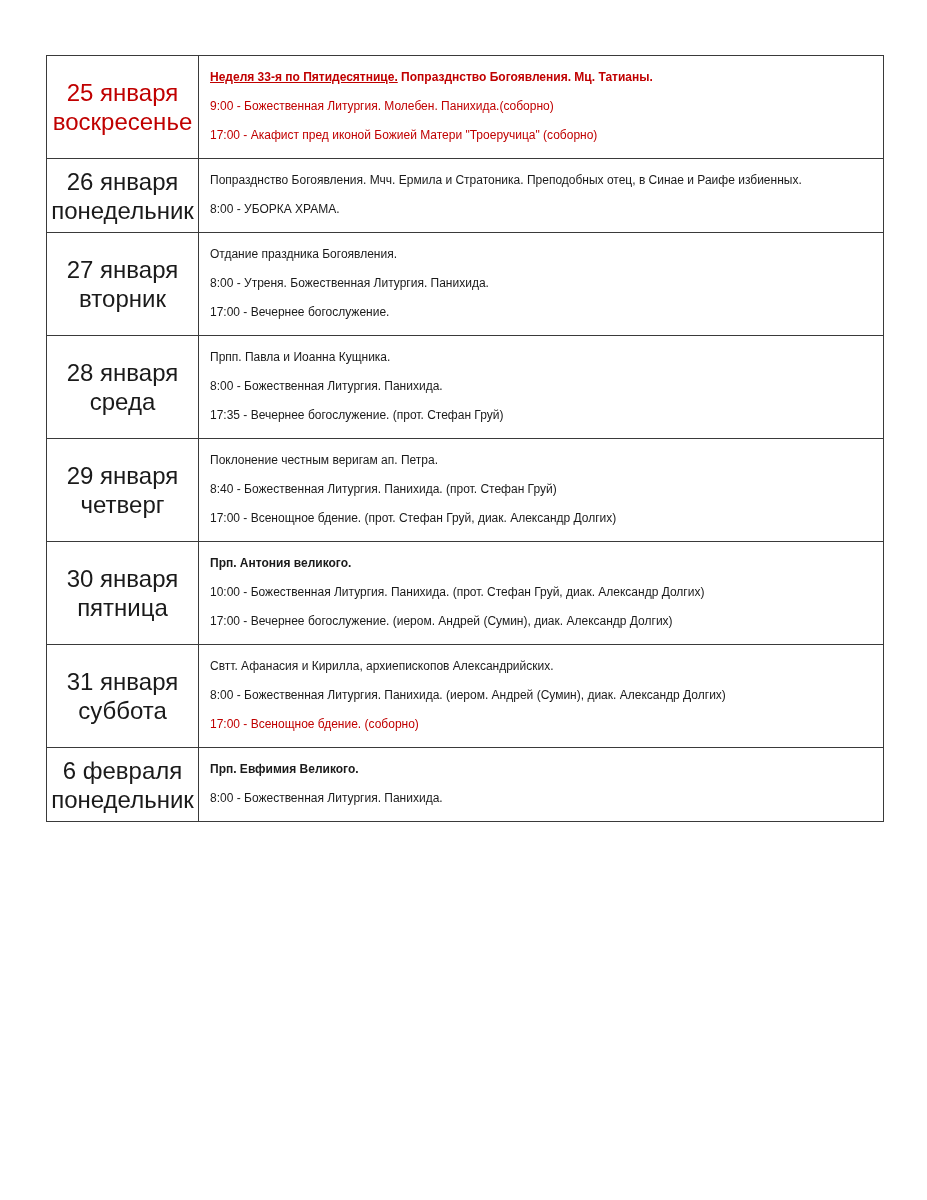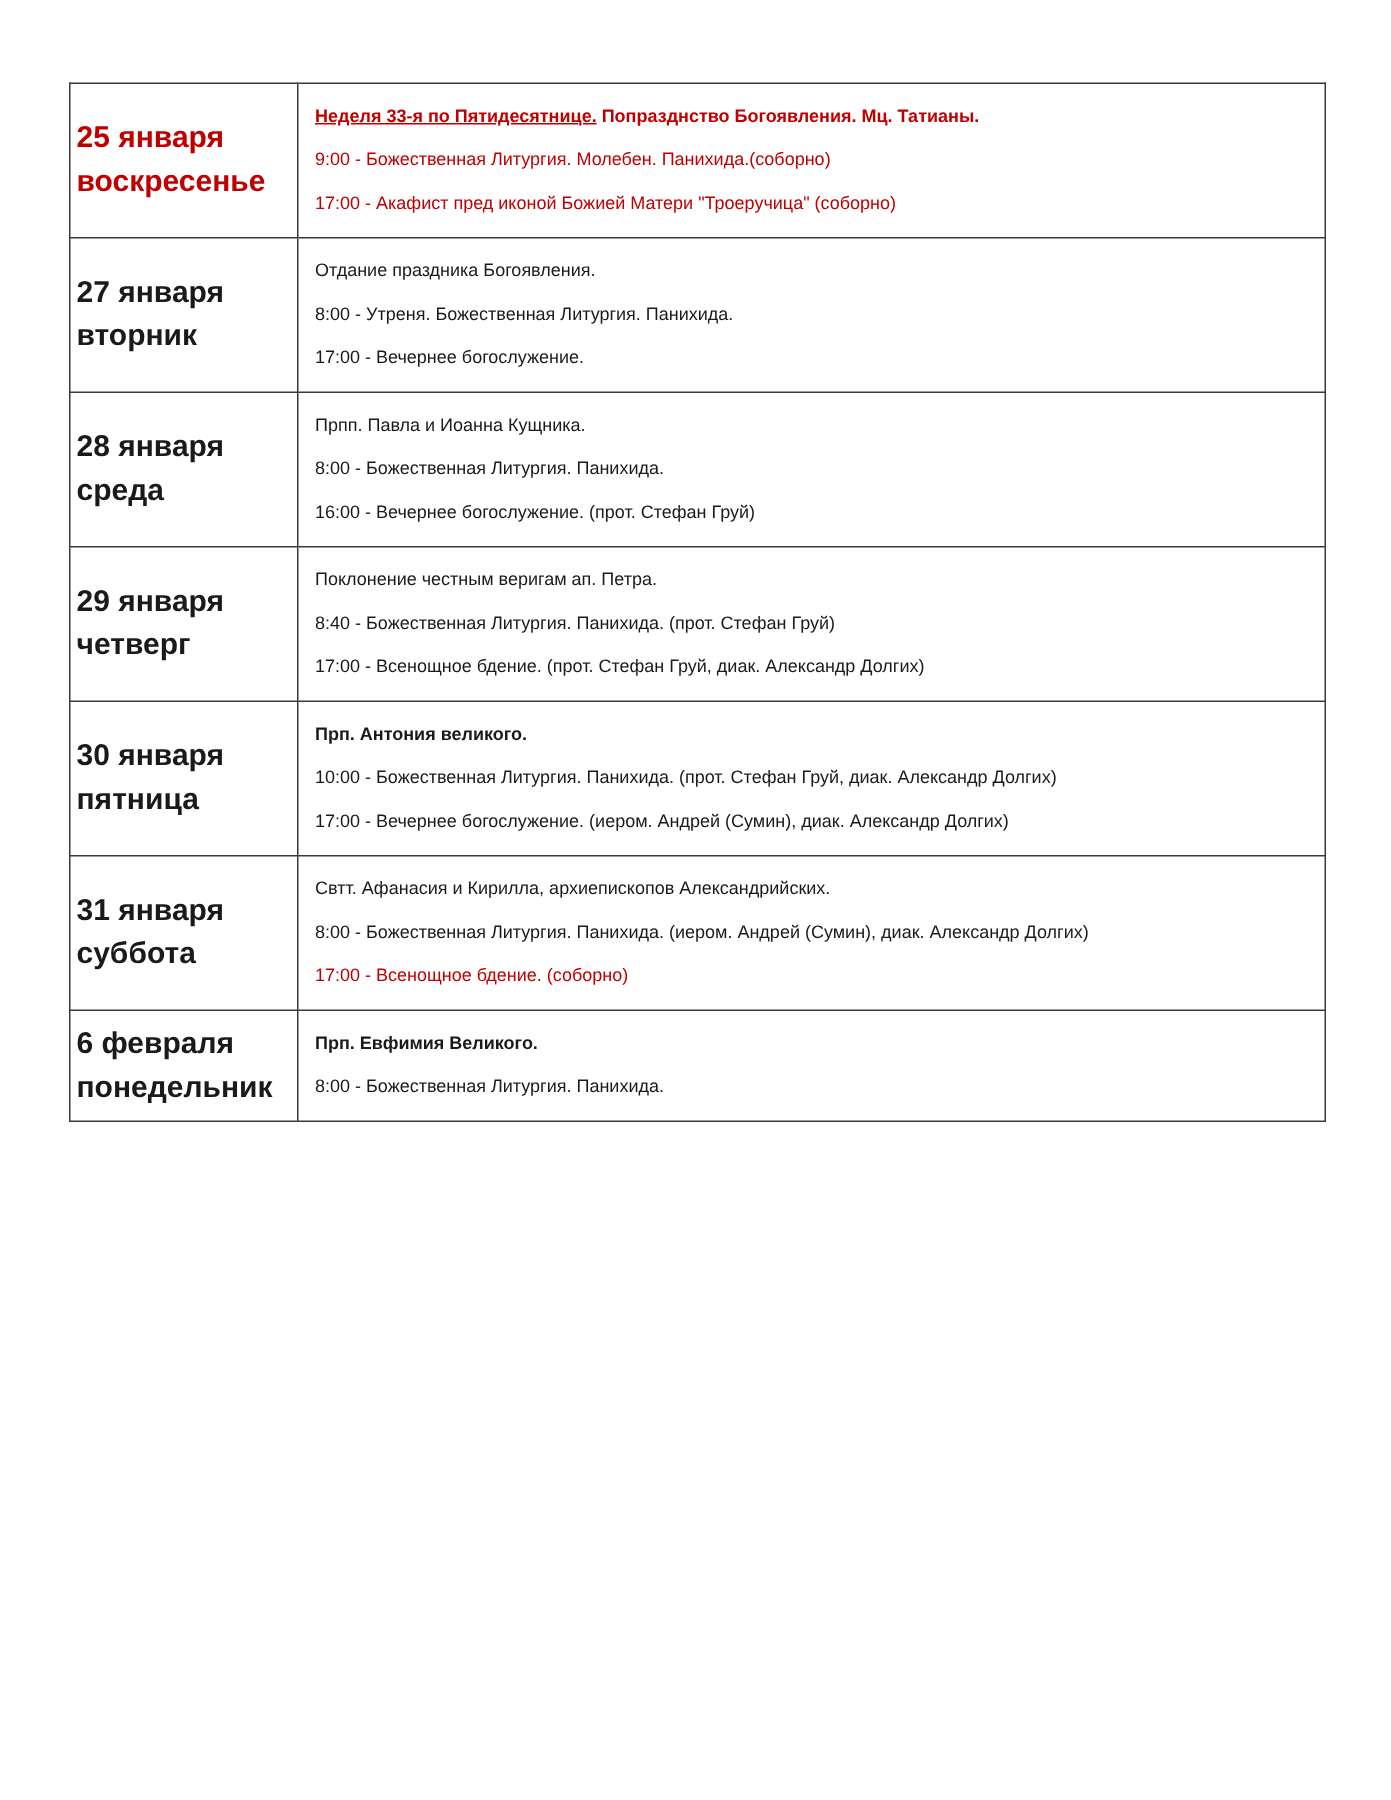--- a/index.html
+++ b/index.html
@@ -27,24 +27,24 @@
     top: 55px;
     width: 838px;
     border-collapse: collapse;
     table-layout: fixed;
   }
   table.schedule td {
     border: 1.5px solid var(--border);
   }
   td.date-cell {
     width: 152px;
-    text-align: left;
+    text-align: center;
     vertical-align: middle;
-    font-weight: bold;
-    font-size: 20px;
+    font-weight: normal;
+    font-size: 24px;
     line-height: 29px;
     color: var(--text);
     padding: 6px 4px;
   }
   td.date-cell.red { color: var(--accent); }
   td.events-cell {
     vertical-align: top;
     font-size: 12px;
     line-height: 29px;
     color: var(--text);
@@ -67,38 +67,48 @@
             <div>воскресенье</div>
           </td>
           <td class="events-cell">
             <p><span class="b u red">Неделя 33-я по Пятидесятнице.</span><span class="b red"> Попразднство Богоявления. Мц. Татианы.</span></p>
             <p><span class="red">9:00 - Божественная Литургия. Молебен. Панихида.(соборно)</span></p>
             <p><span class="red">17:00 - Акафист пред иконой Божией Матери "Троеручица" (соборно)</span></p>
           </td>
         </tr>
         <tr>
           <td class="date-cell">
+            <div>26 января</div>
+            <div>понедельник</div>
+          </td>
+          <td class="events-cell">
+            <p><span>Попразднство Богоявления. Мчч. Ермила и Стратоника. Преподобных отец, в Синае и Раифе избиенных.</span></p>
+            <p><span>8:00 - УБОРКА ХРАМА.</span></p>
+          </td>
+        </tr>
+        <tr>
+          <td class="date-cell">
             <div>27 января</div>
             <div>вторник</div>
           </td>
           <td class="events-cell">
             <p><span>Отдание праздника Богоявления.</span></p>
             <p><span>8:00 - Утреня. Божественная Литургия. Панихида.</span></p>
             <p><span>17:00 - Вечернее богослужение.</span></p>
           </td>
         </tr>
         <tr>
           <td class="date-cell">
             <div>28 января</div>
             <div>среда</div>
           </td>
           <td class="events-cell">
             <p><span>Прпп. Павла и Иоанна Кущника.</span></p>
             <p><span>8:00 - Божественная Литургия. Панихида.</span></p>
-            <p><span>16:00 - Вечернее богослужение. (прот. Стефан Груй)</span></p>
+            <p><span>17:35 - Вечернее богослужение. (прот. Стефан Груй)</span></p>
           </td>
         </tr>
         <tr>
           <td class="date-cell">
             <div>29 января</div>
             <div>четверг</div>
           </td>
           <td class="events-cell">
             <p><span>Поклонение честным веригам ап. Петра.</span></p>
             <p><span>8:40 - Божественная Литургия. Панихида. (прот. Стефан Груй)</span></p>

